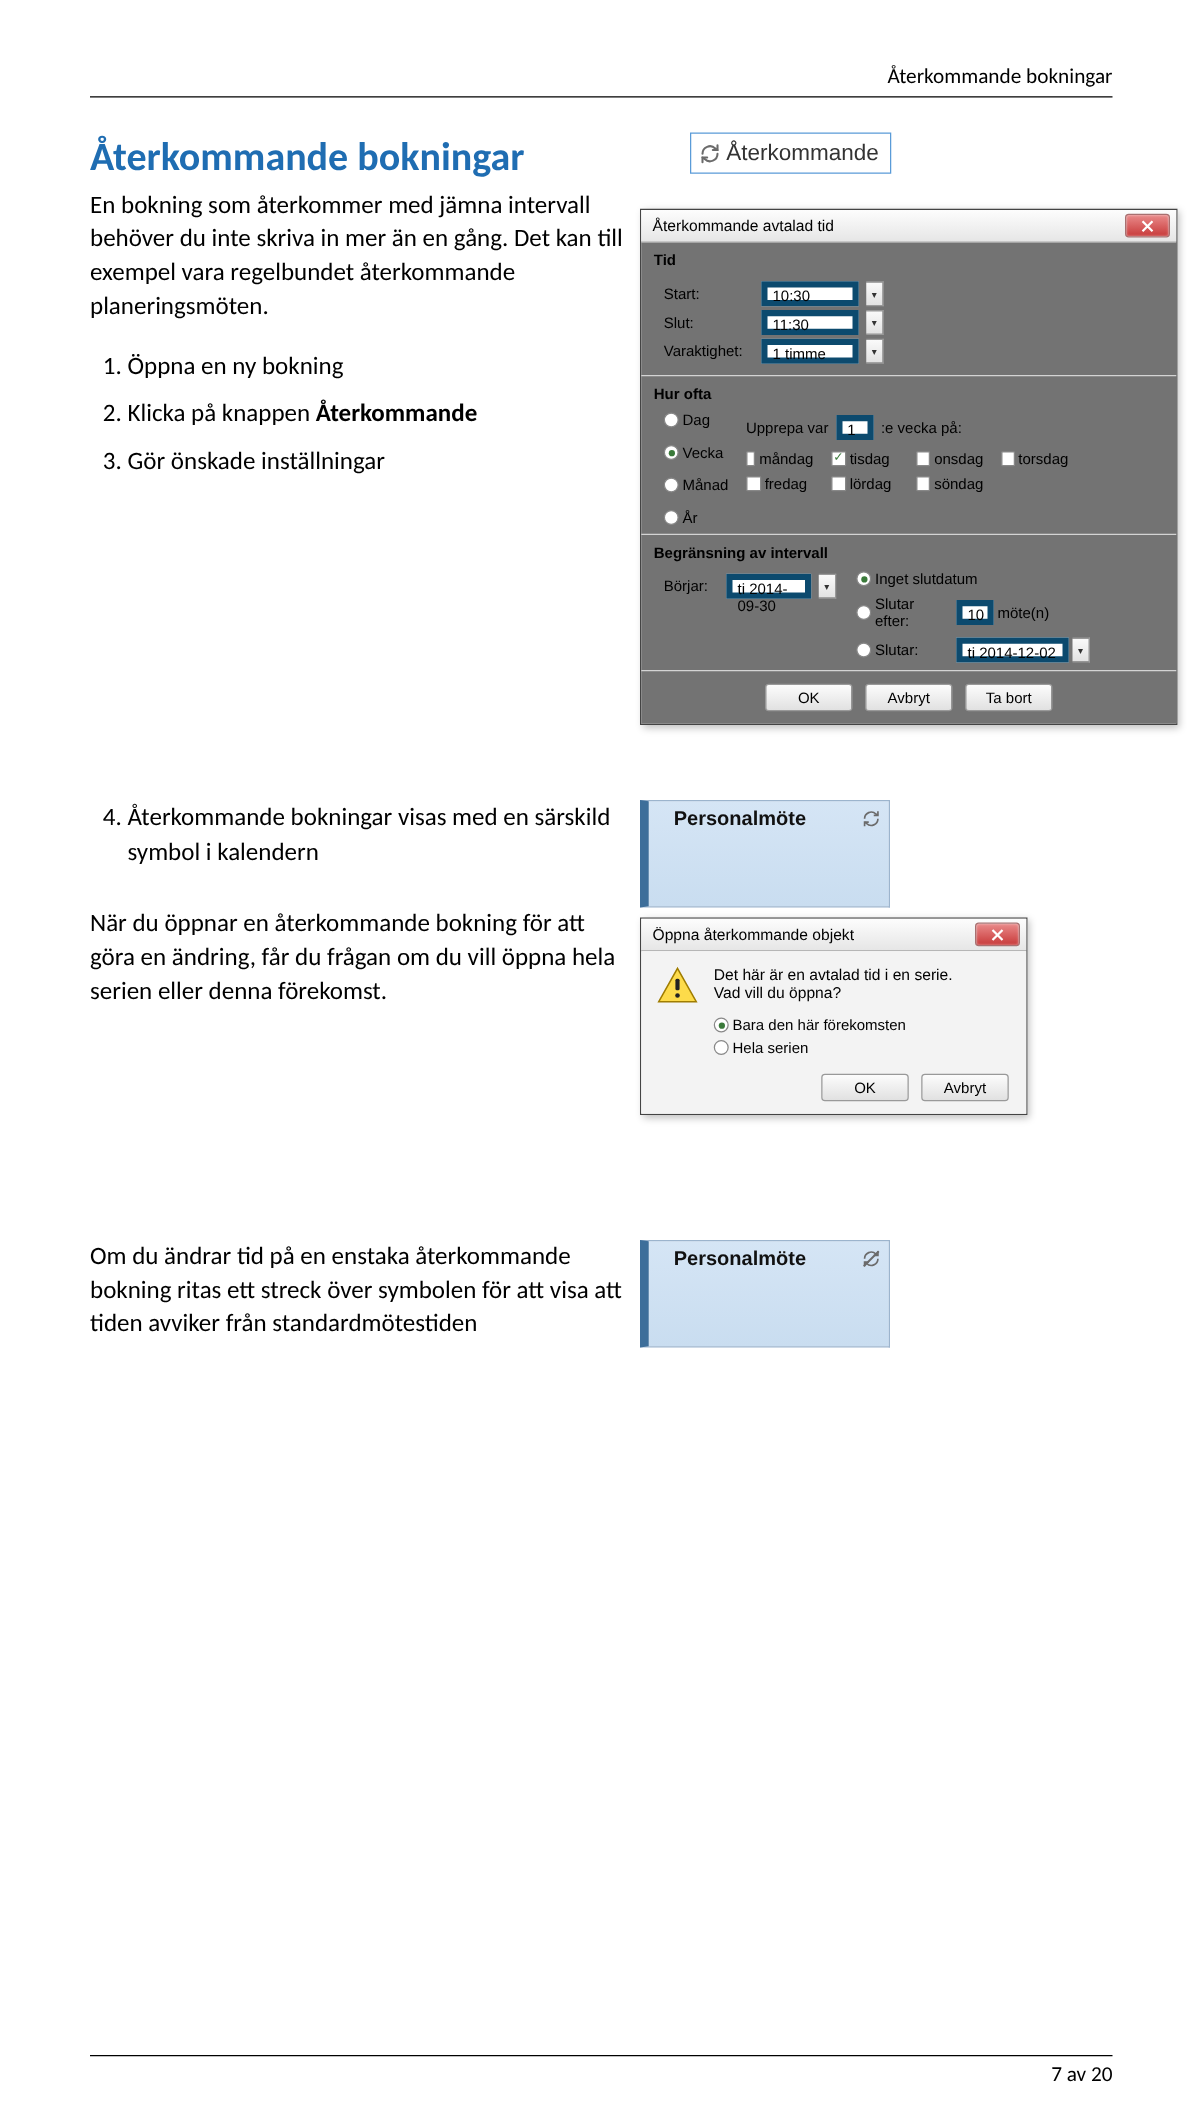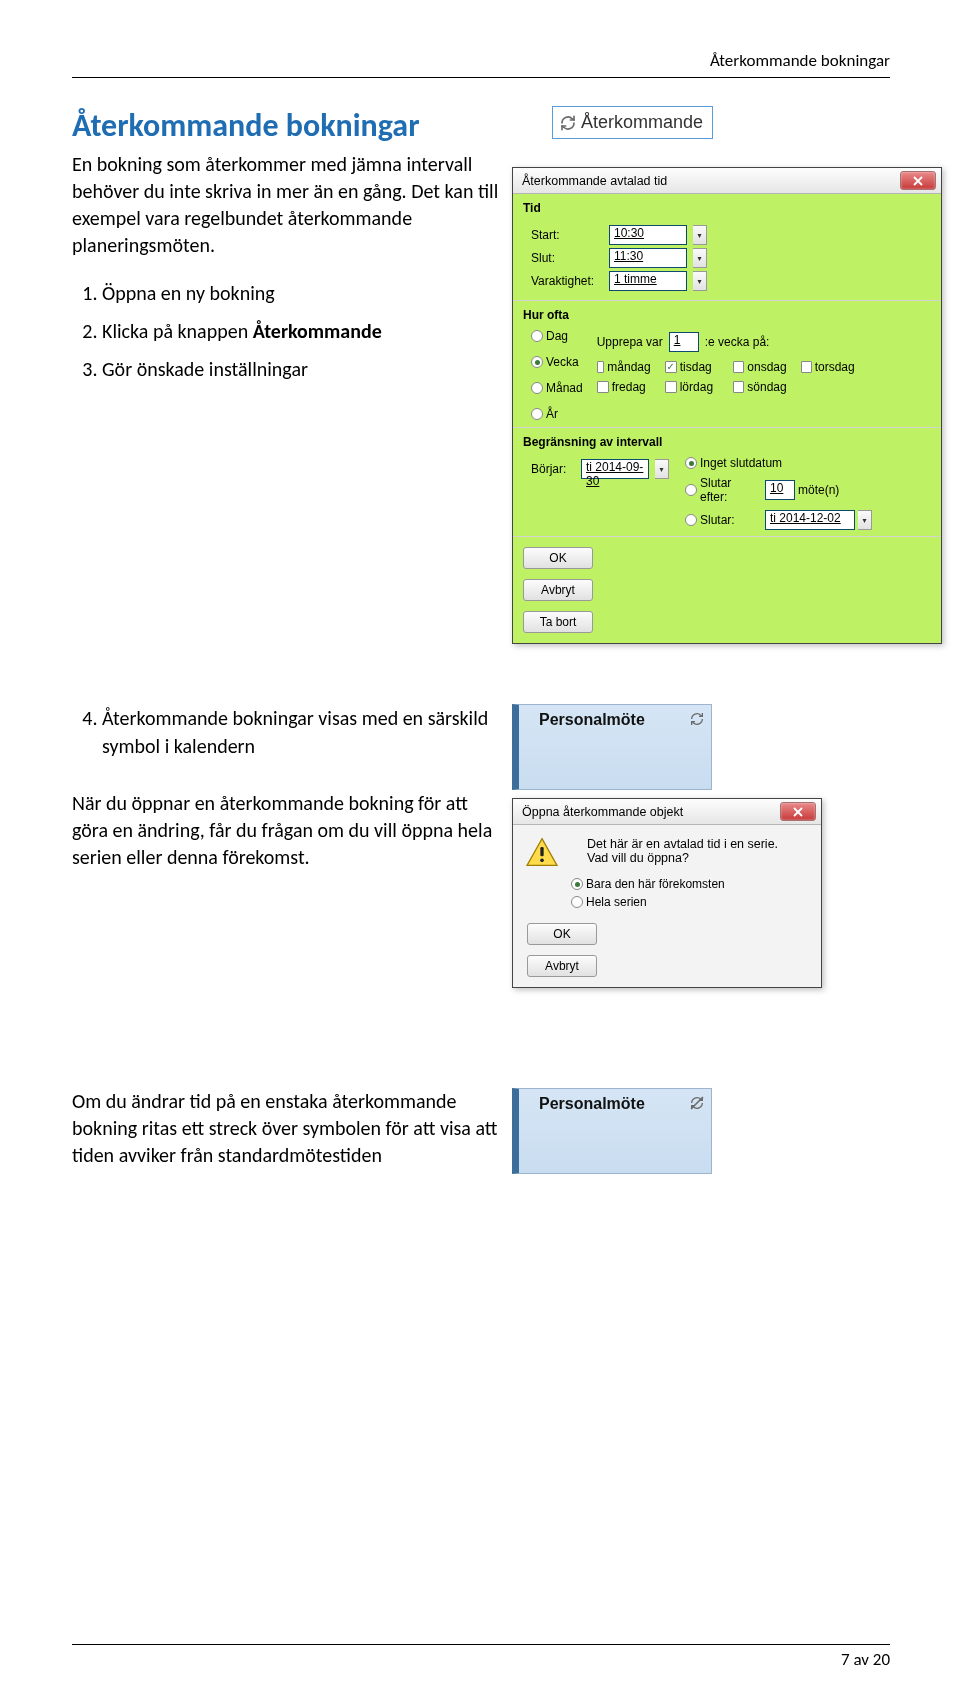--- a/index.html
+++ b/index.html
@@ -79,29 +79,29 @@
     padding: 3px 5px 3px 9px;
     font-size: 12.5px;
   }
   .close-btn {
     width: 36px; height: 19px; border: 1px solid #a87070;
     background: linear-gradient(#e98a8a,#c83a3a);
     border-radius: 3px; display:flex; align-items:center; justify-content:center;
     box-shadow: inset 0 0 2px rgba(255,255,255,.6);
   }
   .close-btn svg { width:10px; height:10px; fill:#fff; }
-  .dlg-body { background:#bef264; padding:0;}
+  .dlg-body { background:#737373; padding:0;}
   .grp-head { font-weight:700; padding:7px 10px 5px 10px; font-size:12px;}
   .grp-body { padding:2px 10px 6px 18px; }
   .grp-sep { border:none; border-top:1px solid #d4d4d4; margin:0; }
   .form-row { display:flex; align-items:center; gap:6px; margin:3px 0; }
   .form-label { width:72px; font-size:12px; }
   .inp {
-    border:1px solid #0c4a6e; background:#fff; height:20px;
-    padding:0 4px; font-size:12px; width:78px;text-decoration:underline;
+    border:5px solid #0c4a6e; background:#fff; height:20px;
+    padding:0 4px; font-size:12px; width:78px;
   }
   .inp-sm { width:30px; text-align:left;}
   .drop-caret {
     width:14px; height:20px; border:1px solid #999; border-left:none;
     background:linear-gradient(#fafafa,#e2e2e2);
     display:inline-flex; align-items:center; justify-content:center;
     font-size:8px; color:#333;
   }
   .radio-row, .check-row { display:flex; align-items:center; gap:3px; font-size:12px; }
   .radio, .check {
@@ -121,39 +121,39 @@
   .vert-radios { display:flex; flex-direction:column; gap:12px; }
   .freq-grid { display:flex; gap:14px; }
   .days-grid { display:flex; flex-wrap:wrap; gap:6px 14px; width:280px; }
   .days-grid .check-row { width: 54px;}
   .btn {
     display:inline-flex; align-items:center; justify-content:center;
     border:1px solid #999; border-radius:3px;
     background:linear-gradient(#fcfcfc,#e1e1e1);
     font-size:12px; height:22px; width:70px;
   }
-  .btn-row { display:flex; gap:10px; justify-content:center; padding:10px;flex-direction:column;}
+  .btn-row { display:flex; gap:10px; justify-content:center; padding:10px;}
 
   
   .cal-tile {
     width: 200px; height: 86px;
     background: linear-gradient(#d5e5f5,#c9ddf0);
     border:1px solid #9cb4cd; border-left:7px solid #3d6e9a;
     display:flex; flex-direction:row; justify-content:space-between;
     padding:6px 6px 3px 20px; font-family:'Segoe UI', Arial;gap:44px;
   }
   .cal-title { font-size:16px; font-weight:700; color:#111; }
   .cal-foot { display:flex; justify-content:flex-end; }
   .cal-foot svg { width:16px; height:16px; fill:none; stroke:#6b6b6b; stroke-width:2;}
   .strike-icon { position:relative; width:17px; height:17px;}
   .strike-icon svg { position:absolute; inset:0; }
 
   .warn-tri { width:34px; height:30px; }
   .dlg2 .dlg-body { background:#f3f3f3; padding:12px 12px 6px 12px;}
-  .dlg2 .body-msg { display:flex; gap:28px; align-items:flex-start; font-size:12.5px; margin-bottom:10px;}
+  .dlg2 .body-msg { display:flex; gap:12px; align-items:flex-start; font-size:12.5px; margin-bottom:10px;}
   .dlg2 .radio-row { margin:4px 0 4px 46px; }
   .dlg2 .btn-row { justify-content:flex-end; padding:10px 2px 4px 2px;}
 
   .footer {
     position:absolute; bottom:32px; left:72px; right:70px;
   }
   .footer-hr { border:none; border-top:1.5px solid #000; margin:0 0 4px 0;}
   .footer-text { text-align:right; font-size:17px; }
 
   .spacer-60 { height: 60px; }

